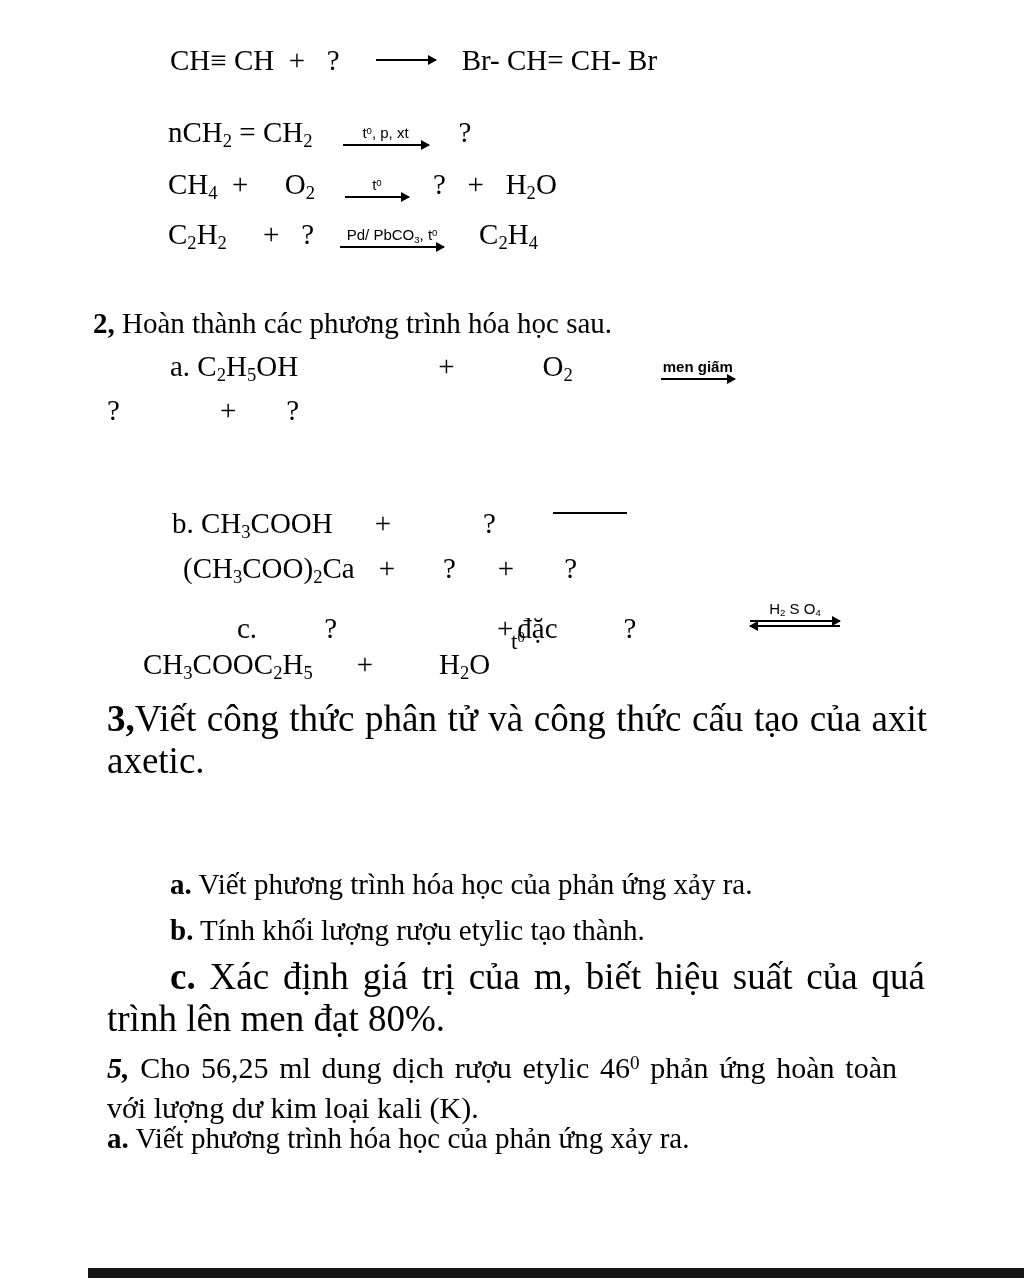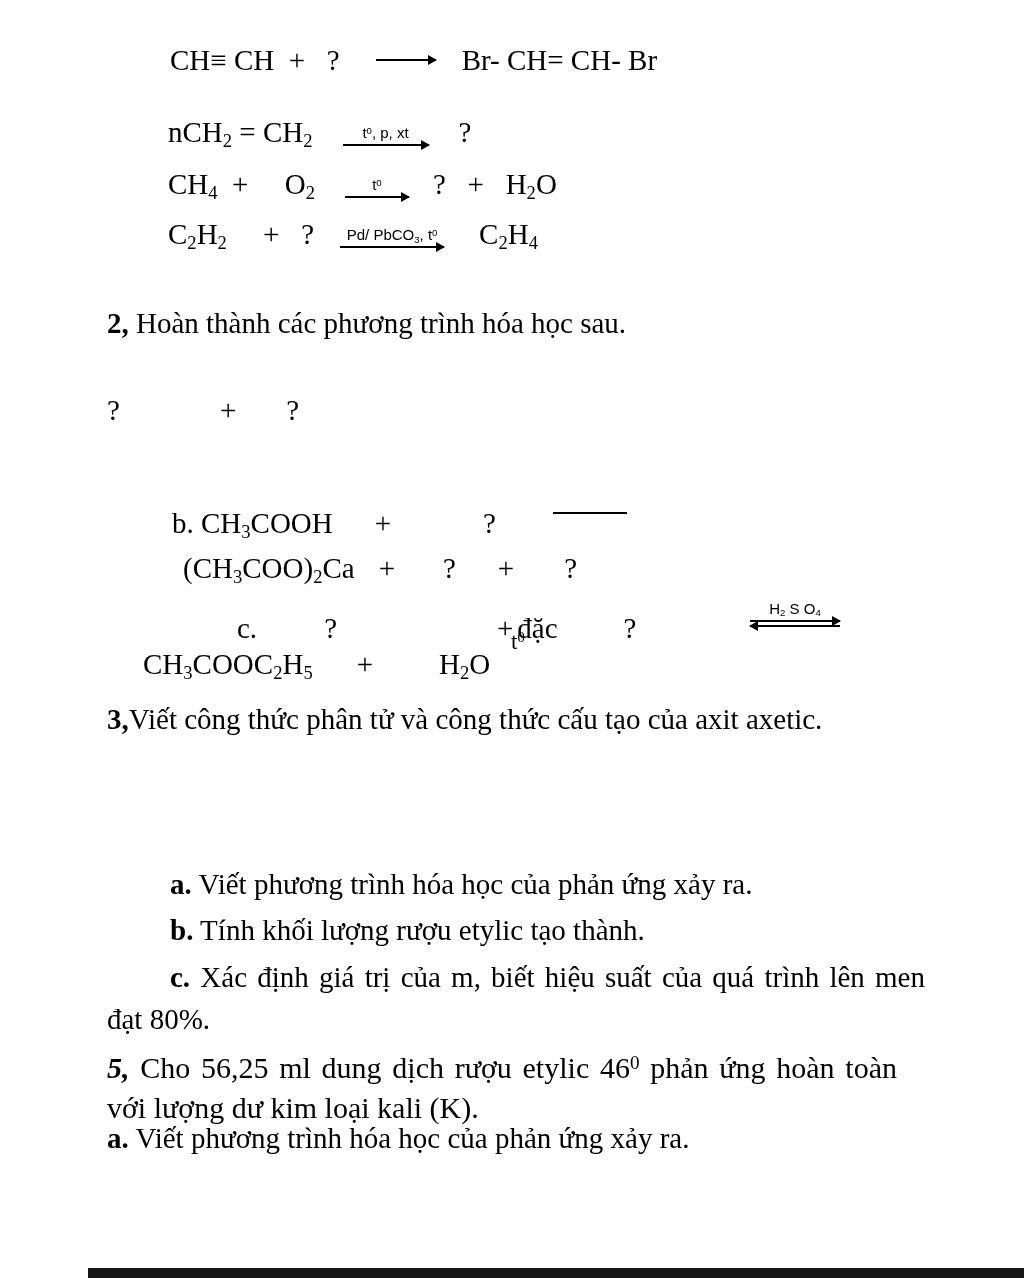--- a/index.html
+++ b/index.html
@@ -3,21 +3,21 @@
 <meta charset="utf-8">
 <style>
   * { margin:0; padding:0; box-sizing:border-box; }
   html,body { width:1024px; height:1278px; overflow:hidden; }
   body {
     background:#ffffff; color:#000;
     font-family:"Liberation Serif","DejaVu Serif",serif;
   }
   .page { position:relative; width:1024px; height:1278px; background:#fff; }
   .abs  { position:absolute; white-space:nowrap; font-size:29px; line-height:1.25; }
-  .para { position:absolute; font-size:29px; line-height:42px; text-align:justify; }
+  .para { position:absolute; font-size:37px; line-height:42px; text-align:justify; }
   .bold { font-weight:bold; }
   .ital { font-style:italic; }
   sub,sup { font-size:64%; line-height:0; vertical-align:baseline; position:relative; }
   sub { top:0.28em; }
   sup { top:-0.45em; }
   .lbl {
     font-family:"Liberation Sans","DejaVu Sans",sans-serif;
     font-size:15px; line-height:1.15; white-space:nowrap;
   }
   .lbl-bold { font-weight:700; }
@@ -60,24 +60,30 @@
       </span><span>?&nbsp;&nbsp;&nbsp;+&nbsp;&nbsp;&nbsp;H<sub>2</sub>O</span>
   </div>
 
   <div class="abs" style="top:216px;left:168px">
     <span>C<sub>2</sub>H<sub>2</sub>&nbsp;&nbsp;&nbsp;&nbsp;&nbsp;+&nbsp;&nbsp;&nbsp;?</span><span class="rxn" style="margin-left:26px;margin-right:35px">
         <span class="lbl">Pd/ PbCO<sub>3</sub>, t<sup>0</sup></span>
         <span class="arrow" style="width:104px"></span>
       </span><span>C<sub>2</sub>H<sub>4</sub></span>
   </div>
 
-  <div class="abs" style="top:305px;left:107px">
+  <div class="abs" style="top:305px;left:93px">
     <span class="bold">2,</span><span> Hoàn thành các phương trình hóa học sau.</span>
   </div>
 
+  <div class="abs" style="top:348px;left:170px">
+    <span>a. C<sub>2</sub>H<sub>5</sub>OH</span><span style="margin-left:140px">+</span><span style="margin-left:88px">O<sub>2</sub></span><span class="rxn" style="margin-left:88px">
+        <span class="lbl lbl-bold">men giấm</span>
+        <span class="arrow" style="width:74px"></span>
+      </span>
+  </div>
 
   <div class="abs" style="top:392px;left:107px">
     <span>?</span><span style="margin-left:100px">+</span><span style="margin-left:50px">?</span>
   </div>
 
   <div class="abs" style="top:505px;left:172px">
     <span>b. CH<sub>3</sub>COOH</span><span style="margin-left:42px">+</span><span style="margin-left:92px">?</span>
   </div>
   <div class="hline" style="top:512px;left:553px;width:74px"></div>
 

